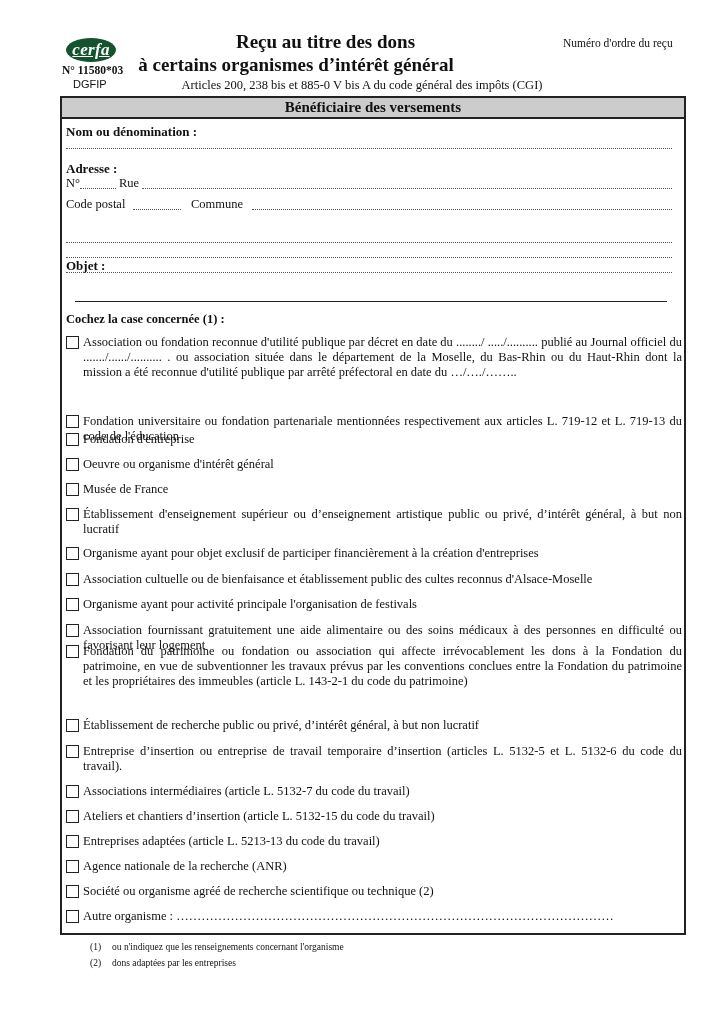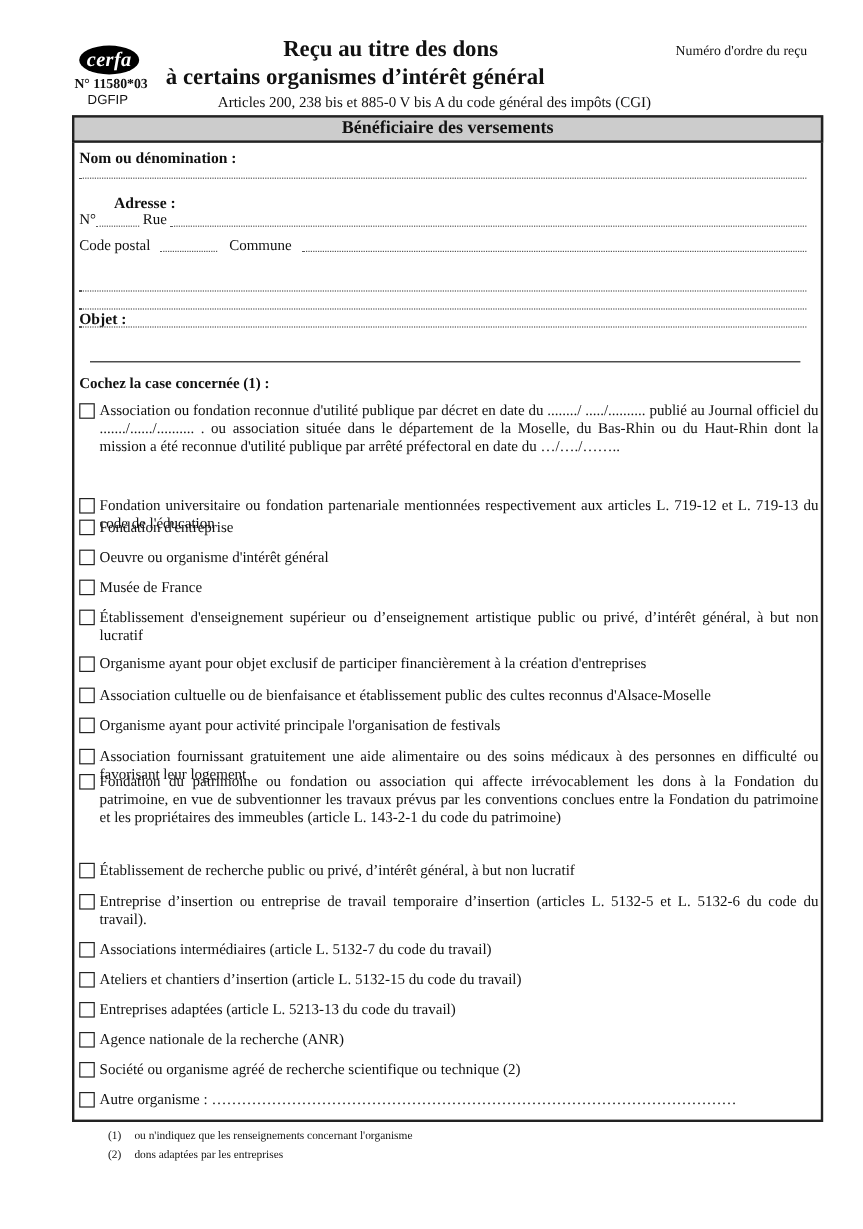--- a/index.html
+++ b/index.html
@@ -1,23 +1,23 @@
 <!DOCTYPE html>
 <html><head>
 <meta charset="utf-8">
 <style>
   html, body { margin: 0; padding: 0; background: #ffffff; }
   body { width: 719px; height: 1024px; position: relative; overflow: hidden;
          font-family: "Liberation Serif", serif; color: #111; }
   .abs { position: absolute; }
 
   
-  .logo { left: 66px; top: 38px; width: 50px; height: 24px; background: #000000; border-radius: 50%;
+  .logo { left: 66px; top: 38px; width: 50px; height: 24px; background: #14532d; border-radius: 50%;
           color: #fff; font-style: italic; font-weight: bold; font-size: 17px; line-height: 23px;
-          text-align: center; font-family: "Liberation Serif", serif; letter-spacing: 0.3px; }
+          text-align: center; font-family: "Liberation Serif", serif; letter-spacing: 0.3px; text-decoration: underline; }
   .formno { left: 62px; top: 64px; font-size: 11.5px; font-weight: bold; }
   .dgfip { left: 73px; top: 78px; font-size: 11px; font-family: "Liberation Sans", sans-serif; }
   .title1 { left: 0; width: 651px; top: 31px; text-align: center; font-size: 19px; font-weight: bold; }
   .title2 { left: 0; width: 574px; top: 54px; text-align: center; font-size: 19px; font-weight: bold; padding-left: 18px; box-sizing: border-box; }
   .subtitle { left: 0; width: 706px; top: 78px; text-align: center; font-size: 12.5px; padding-left: 18px; box-sizing: border-box; }
   .receipt-no { left: 563px; top: 37px; font-size: 11.5px; }
 
   
   .box { left: 60px; top: 96px; width: 626px; height: 839px; border: 2px solid #222; box-sizing: border-box; }
   .box-header { left: 60px; top: 96px; width: 626px; height: 23px; background: #cccccc;
@@ -47,21 +47,21 @@
 <div class="abs title2">à certains organismes d’intérêt général</div>
 <div class="abs subtitle">Articles 200, 238 bis et 885-0 V bis A du code général des impôts (CGI)</div>
 <div class="abs receipt-no">Numéro d'ordre du reçu</div>
 
 <div class="abs box"></div>
 <div class="abs box-header">Bénéficiaire des versements</div>
 
 <div class="abs lbl-b" style="left:66px; top:124px;">Nom ou dénomination :</div>
 <div class="dots" style="left:66px; top:148px; width:606px;"></div>
 
-<div class="abs lbl-b" style="left:66px; top:161px;margin-left:29px;">Adresse :</div>
+<div class="abs lbl-b" style="left:66px; top:161px;">Adresse :</div>
 <div class="abs txt" style="left:66px; top:176px;">N°</div>
 <div class="dots" style="left:80px; top:188px; width:36px;"></div>
 <div class="abs txt" style="left:119px; top:176px;">Rue</div>
 <div class="dots" style="left:142px; top:188px; width:530px;"></div>
 
 <div class="abs txt" style="left:66px; top:197px;">Code postal</div>
 <div class="dots" style="left:133px; top:209px; width:48px;"></div>
 <div class="abs txt" style="left:191px; top:197px;">Commune</div>
 <div class="dots" style="left:252px; top:209px; width:420px;"></div>
 

